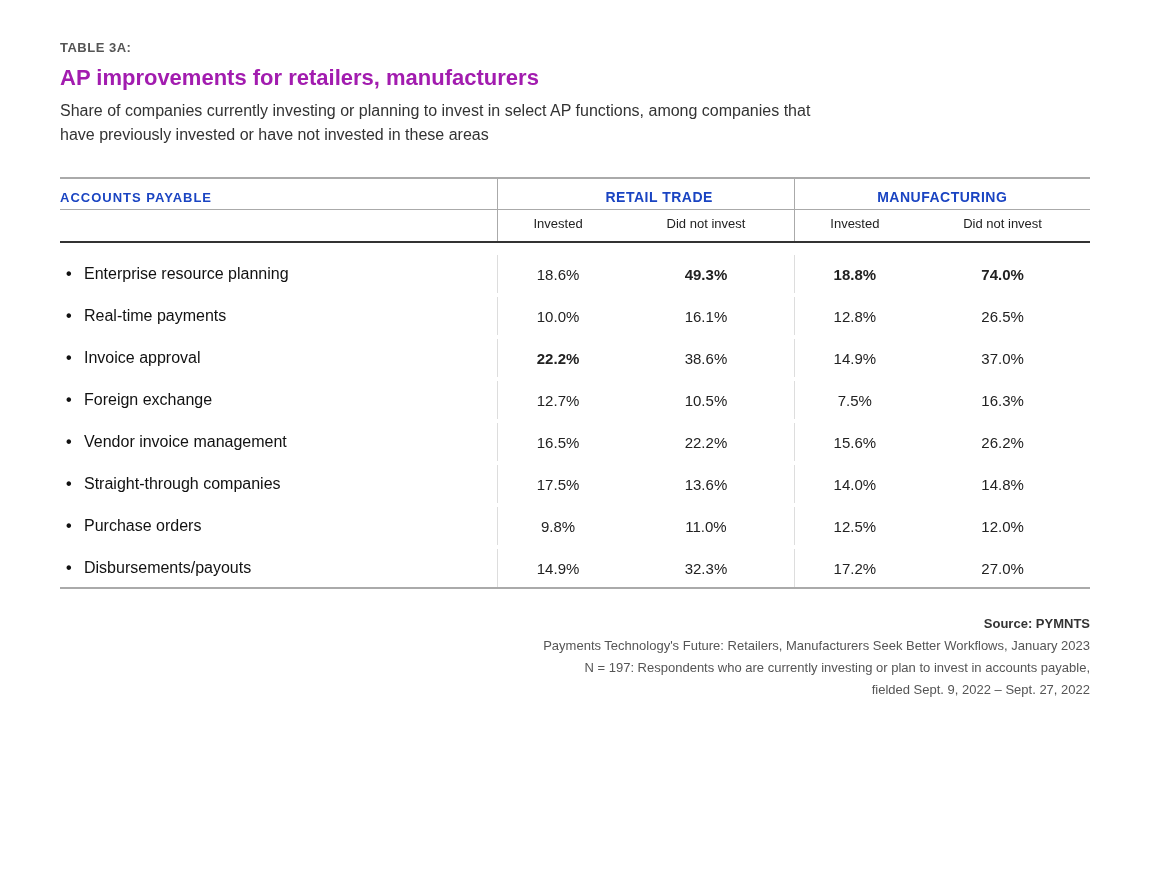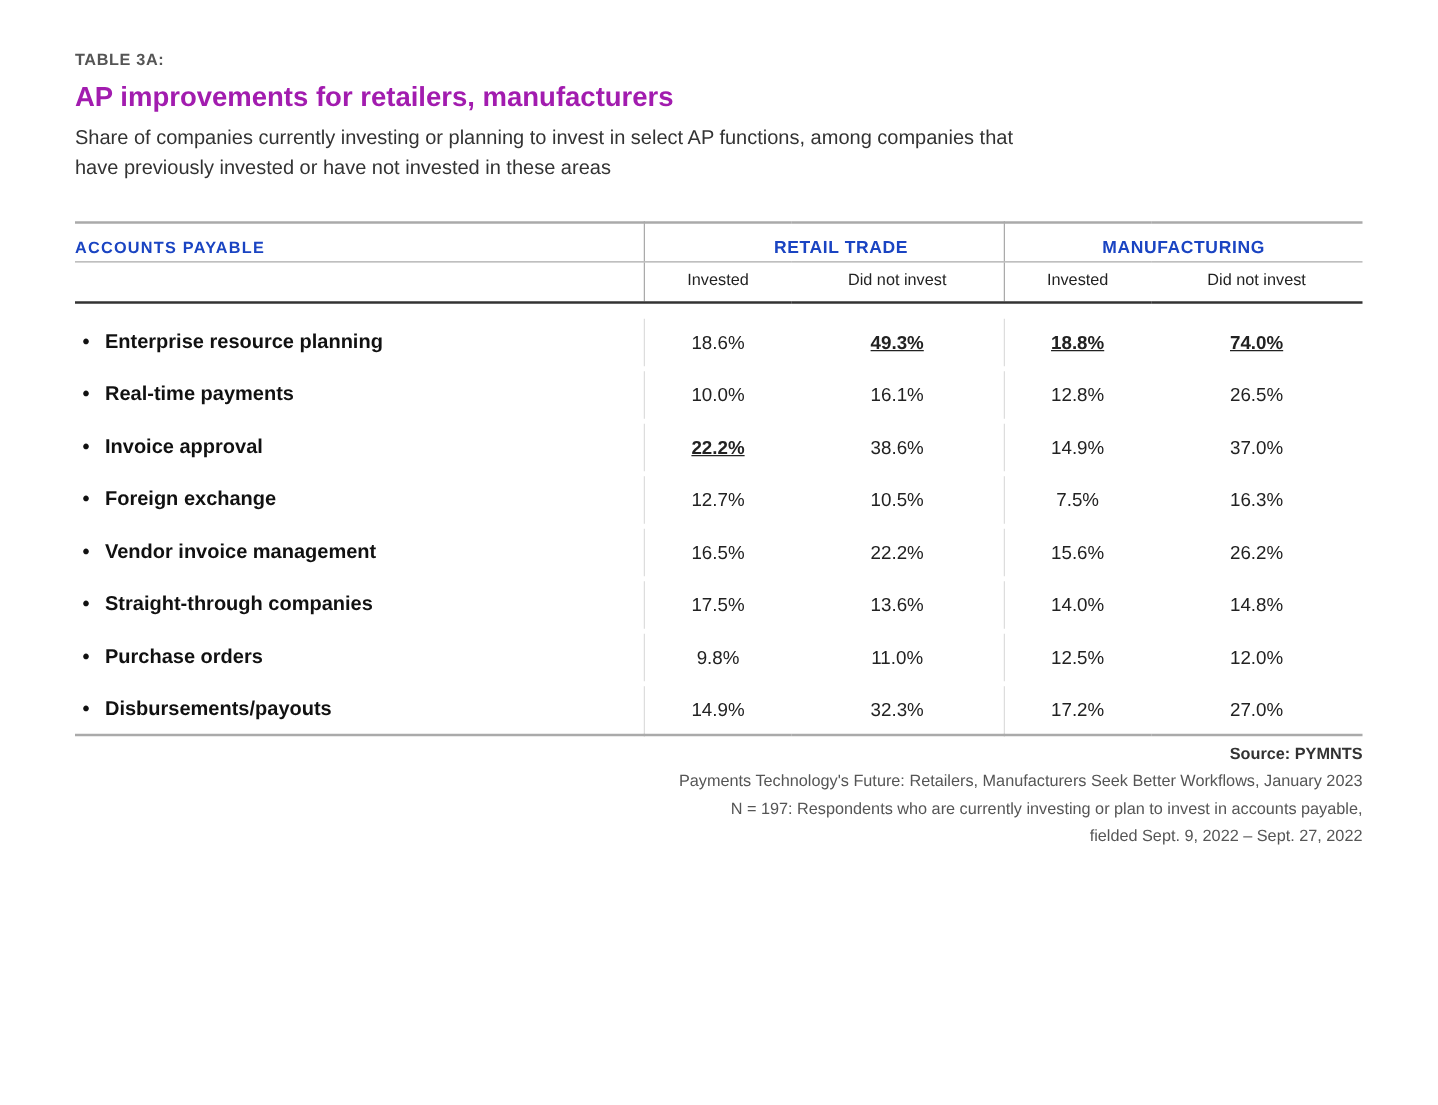--- a/index.html
+++ b/index.html
@@ -89,42 +89,41 @@
     .data-row td {
       padding: 10px 8px;
       font-size: 15px;
       color: #222;
       text-align: center;
       vertical-align: middle;
     }
     .data-row td.row-label {
       text-align: left;
       font-size: 16px;
-      font-weight: 700;
+      font-weight: 400;
       color: #111;
       padding-left: 24px;
       position: relative;
     }
     .data-row td.row-label::before {
       content: '•';
       position: absolute;
       left: 6px;
       color: #111;
       font-weight: 700;
     }
     .data-row td.border-left {
       border-left: 1px solid #ddd;
     }
     .highlighted {
       color: #1a44c2;
       font-weight: 700;
-      text-decoration: underline;
     }
     .footer-section {
-      margin-top: 3px;
+      margin-top: 24px;
       text-align: right;
       font-size: 13px;
       color: #555;
       line-height: 1.7;
     }
     .footer-source {
       font-weight: 700;
       color: #333;
     }
     .spacer-row td {

